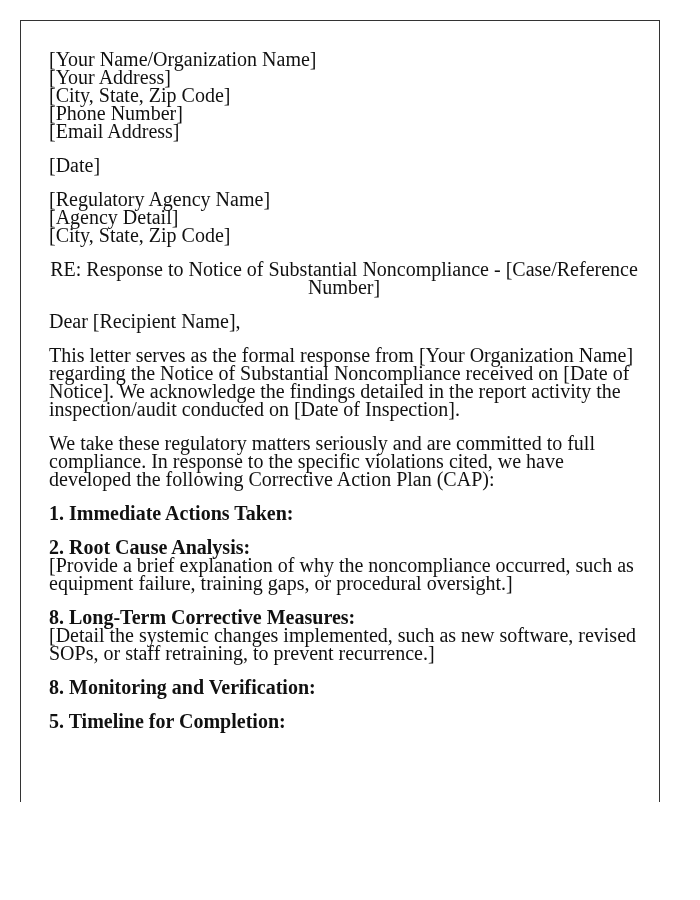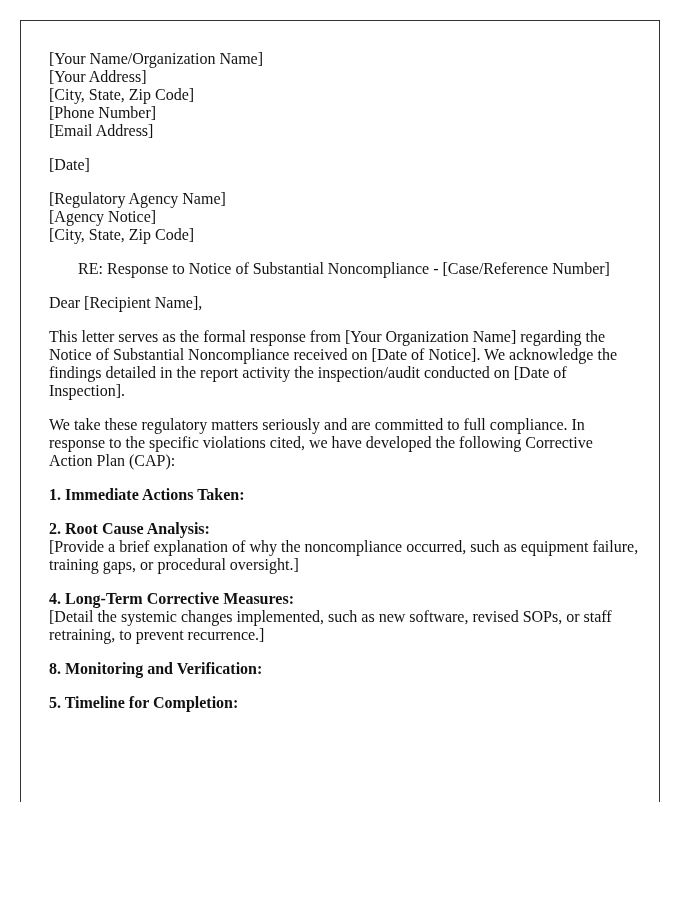--- a/index.html
+++ b/index.html
@@ -24,21 +24,21 @@
       border: 1px solid #333333;
       border-bottom: none;
       box-sizing: border-box;
       overflow: hidden;
     }
     .content {
       position: absolute;
       left: 28px;
       top: 29px;
       width: 590px;
-      font-size: 16px;
+      font-size: 20px;
       line-height: 18px;
     }
     .block {
       margin: 0 0 16px 0;
     }
     .line {
       display: block;
     }
     .bold {
       font-weight: normal;
@@ -68,21 +68,21 @@
       <span class="line">[Phone Number]</span>
       <span class="line">[Email Address]</span>
     </div>
 
     <div class="block">
       <span class="line">[Date]</span>
     </div>
 
     <div class="block">
       <span class="line">[Regulatory Agency Name]</span>
-      <span class="line">[Agency Notice]</span>
+      <span class="line">[Agency Detail]</span>
       <span class="line">[City, State, Zip Code]</span>
     </div>
 
     <div class="block bold">RE: Response to Notice of Substantial Noncompliance - [Case/Reference Number]</div>
 
     <div class="block">Dear [Recipient Name],</div>
 
     <div class="block">This letter serves as the formal response from [Your Organization Name] regarding the Notice of Substantial Noncompliance received on [Date of Notice]. We acknowledge the findings detailed in the report activity the inspection/audit conducted on [Date of Inspection].</div>
 
     <div class="block">We take these regulatory matters seriously and are committed to full compliance. In response to the specific violations cited, we have developed the following Corrective Action Plan (CAP):</div>
@@ -90,21 +90,21 @@
     <div class="section">
       <span class="section-title">1. Immediate Actions Taken:</span>
     </div>
 
     <div class="section">
       <span class="section-title">2. Root Cause Analysis:</span>
       <span class="section-body">[Provide a brief explanation of why the noncompliance occurred, such as equipment failure, training gaps, or procedural oversight.]</span>
     </div>
 
     <div class="section">
-      <span class="section-title">4. Long-Term Corrective Measures:</span>
+      <span class="section-title">8. Long-Term Corrective Measures:</span>
       <span class="section-body">[Detail the systemic changes implemented, such as new software, revised SOPs, or staff retraining, to prevent recurrence.]</span>
     </div>
 
     <div class="section">
       <span class="section-title">8. Monitoring and Verification:</span>
     </div>
 
     <div class="section">
       <span class="section-title">5. Timeline for Completion:</span>
       <span class="section-body"></span>

